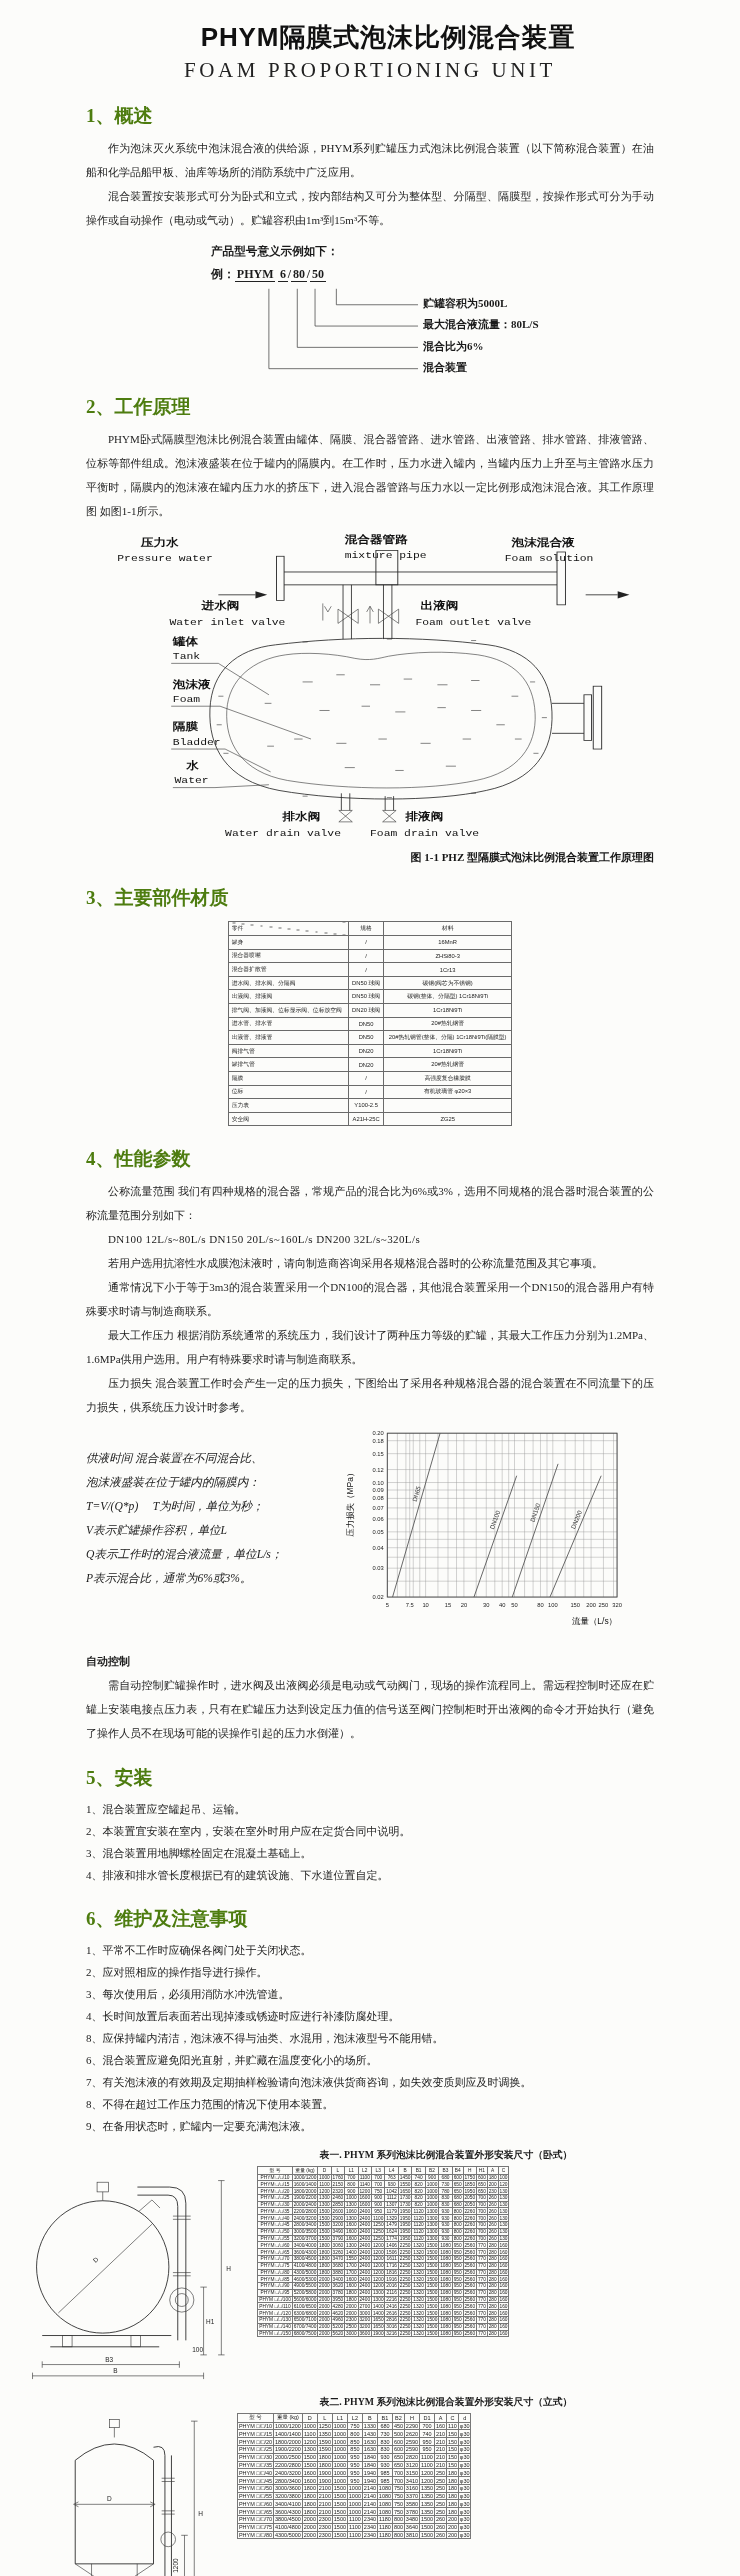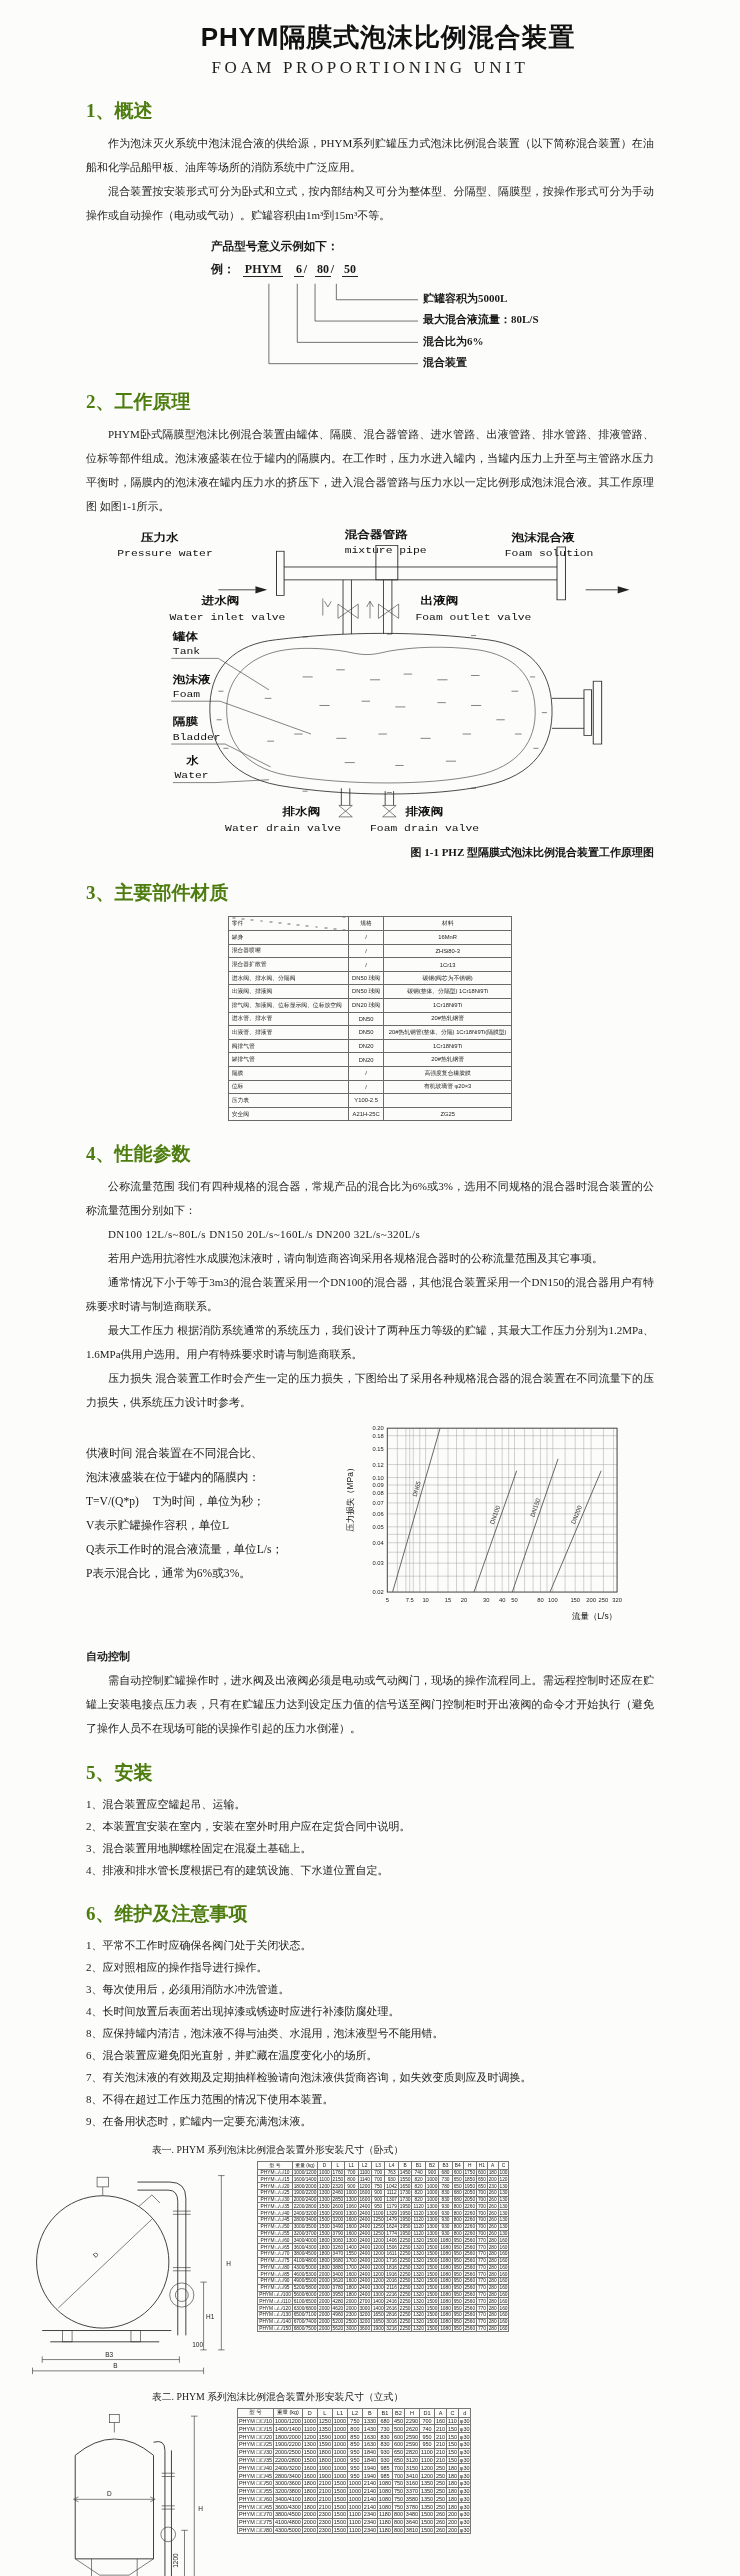--- a/index.html
+++ b/index.html
@@ -1,51 +1,51 @@
 <!DOCTYPE html>
 <html style="font-size:14.3px"><head>
 <meta charset="utf-8">
 <style>
   html,body{margin:0;padding:0;}
   body{width:740px;background:#f6f6f4;font-family:"Liberation Serif",serif;color:#1b1b1b;}
   .page{position:relative;width:740px;height:2576px;background:#fcfcfa;overflow:hidden;}
   .inner{margin:0 86px;}
   .doc-title{padding-top:19.6px;text-align:center;font-family:"Liberation Sans",sans-serif;font-weight:bold;font-size:26px;letter-spacing:0.9px;color:#111;padding-left:36px;}
-  .doc-subtitle{text-align:center;font-family:"Liberation Serif",serif;font-size:17px;letter-spacing:3.6px;margin-top:3.6px;color:#222;}
+  .doc-subtitle{text-align:center;font-family:"Liberation Serif",serif;font-size:21px;letter-spacing:3.6px;margin-top:3.6px;color:#222;}
   .sec-h{font-family:Liberation Serif, serif;font-weight:bold;font-size:19px;margin:19.6px 0 7.1px 0;color:#4d7c0f;}
   .para{font-size:11px;line-height:24px;text-align:justify;text-indent:2em;color:#1d1d1d;}
   .para.ni{text-indent:0;}
   .flowline{font-size:11px;line-height:24px;text-indent:2em;letter-spacing:0.4px;}
   
   .model-block{position:relative;margin:12.5px 0 5.3px 125px;width:446px;height:130px;font-weight:600;}
   .model-intro{font-size:11.6px;font-weight:700;}
   .model-line{font-size:12px;font-weight:700;margin-top:7.1px;}
-  .model-line .seg{border-bottom:1.1px solid #222;padding:0 1.8px;margin-left:8px;}
+  .model-line .seg{border-bottom:1.1px solid #222;padding:0 1.8px;}
   .model-svg{position:absolute;left:0;top:43px;}
   .model-callout{position:absolute;left:212px;font-size:11px;font-weight:700;white-space:nowrap;}
   
   .fig-wrap{text-align:center;margin-top:9px;}
   .fig-caption{text-align:right;font-size:11px;font-weight:700;margin-top:7.1px;color:#161616;}
   svg .ln{stroke:#2c2c2c;fill:none;stroke-width:1.1;}
   svg .thin{stroke:#3a3a3a;fill:none;stroke-width:.8;}
   svg .cjk{font-family:"Liberation Sans",sans-serif;font-size:15px;font-weight:600;fill:#111;}
   svg .mono{font-family:"Liberation Mono",monospace;font-size:13.5px;fill:#111;}
   svg .dim{font-family:"Liberation Sans",sans-serif;font-size:8px;fill:#222;}
   
   .mat-table{border-collapse:collapse;margin:10.7px auto 0;width:284px;font-family:"Liberation Sans",sans-serif;font-size:5.8px;color:#222;}
   .mat-table th,.mat-table td{border:0.5px solid #6a6a6a;padding:1.8px 2.7px;text-align:center;font-weight:normal;}
   .mat-table td:first-child{text-align:left;}
   .mat-table th:first-child{background:linear-gradient(to top right,transparent 49.4%,#6a6a6a 49.4%,#6a6a6a 50.6%,transparent 50.6%);text-align:left;vertical-align:bottom;}
   
   .s4-flex{display:flex;margin-top:5.3px;}
   .s4-left{width:255px;font-size:11.6px;line-height:24px;padding-top:23px;}
-  .s4-left .line{white-space:nowrap;}
+  .s4-left .line{white-space:nowrap;font-style:italic;}
   .list .line{font-size:11px;line-height:22px;}
   
-  .tbl-caption{text-align:left;font-size:9.8px;font-weight:400;padding-left:152px;margin-top:12.5px;color:#1a1a1a;}
+  .tbl-caption{text-align:center;font-size:9.8px;font-weight:700;padding-left:152px;margin-top:12.5px;color:#1a1a1a;}
   .tbl-row{display:flex;align-items:flex-start;margin:3.6px 0 0 18px;}
   table.dims{border-collapse:collapse;font-family:"Liberation Sans",sans-serif;color:#222;}
   table.dims th,table.dims td{border:0.4px solid #777;padding:0.4px 0.9px;text-align:center;font-weight:normal;white-space:nowrap;}
   #t1 {font-size:4.8px;margin-left:5.3px;}
   #t2 {font-size:5.5px;margin-left:23px;}
 </style>
 </head>
 <body>
 
 <div class="page">

